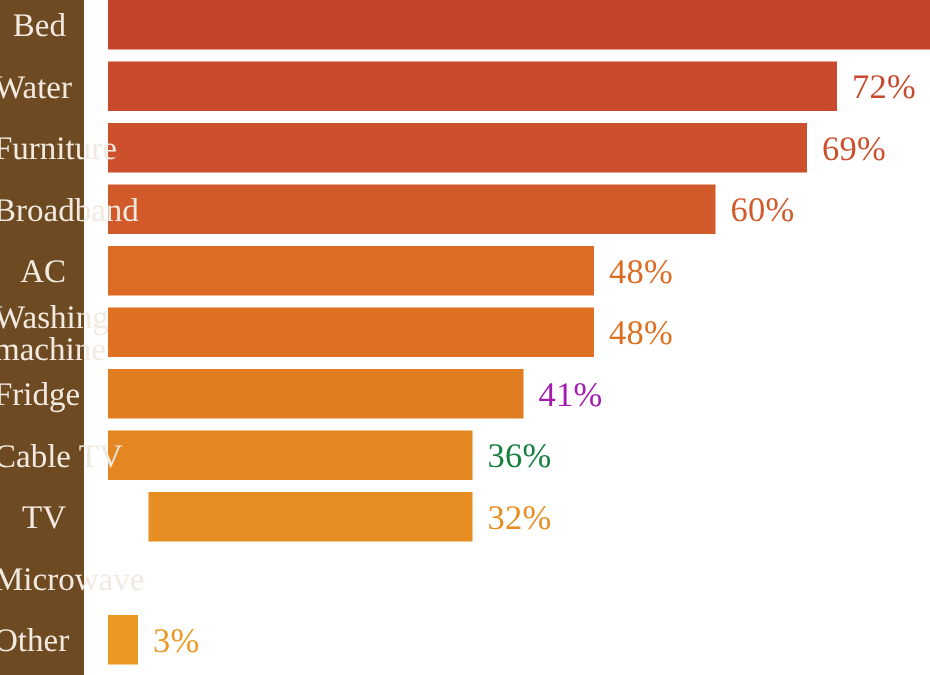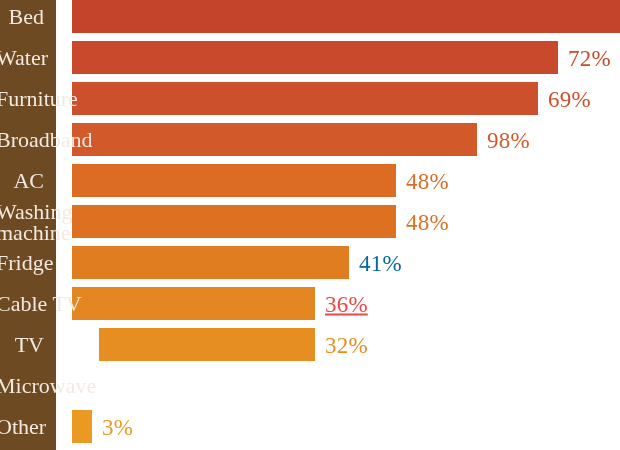--- a/index.html
+++ b/index.html
@@ -90,37 +90,37 @@
       <div class="row" style="top: 41px;">
         <div class="bar" style="width: 486px; background: rgb(200, 73, 44);"></div>
         <span class="bar-value" style="left: 552px; color: rgb(200, 73, 44);">72%</span>
       </div>
       <div class="row" style="top: 82px;">
         <div class="bar" style="width: 466px; background: rgb(204, 80, 44);"></div>
         <span class="bar-value" style="left: 532px; color: rgb(204, 80, 44);">69%</span>
       </div>
       <div class="row" style="top: 123px;">
         <div class="bar" style="width: 405px; background: rgb(210, 89, 42);"></div>
-        <span class="bar-value" style="left: 471px; color: rgb(210, 89, 42);">98%</span>
+        <span class="bar-value" style="left: 471px; color: rgb(210, 89, 42);">60%</span>
       </div>
       <div class="row" style="top: 164px;">
         <div class="bar" style="width: 324px; background: rgb(220, 108, 36);"></div>
         <span class="bar-value" style="left: 390px; color: rgb(220, 108, 36);">48%</span>
       </div>
       <div class="row" style="top: 205px;">
         <div class="bar" style="width: 324px; background: rgb(221, 112, 33);"></div>
         <span class="bar-value" style="left: 390px; color: rgb(221, 112, 33);">48%</span>
       </div>
       <div class="row" style="top: 246px;">
         <div class="bar" style="width: 277px; background: rgb(224, 125, 33);"></div>
-        <span class="bar-value" style="left: 343px; color: #0369a1; text-align: center;">41%</span>
+        <span class="bar-value" style="left: 343px; color: #a21caf; text-align: center;">41%</span>
       </div>
       <div class="row" style="top: 287px;">
         <div class="bar" style="width: 243px; background: rgb(228, 135, 34);"></div>
-        <span class="bar-value" style="left: 309px; color: #ef4444; text-decoration: underline;">36%</span>
+        <span class="bar-value" style="left: 309px; color: #15803d;">36%</span>
       </div>
       <div class="row" style="top: 328px; margin-left: 27px;">
         <div class="bar" style="width: 216px; background: rgb(231, 142, 34);"></div>
         <span class="bar-value" style="left: 282px; color: rgb(231, 142, 34);">32%</span>
       </div>
       <div class="row" style="top: 410px;">
         <div class="bar" style="width: 20px; background: rgb(234, 154, 35);"></div>
         <span class="bar-value" style="left: 86px; color: rgb(234, 154, 35);">3%</span>
       </div>
     </div>

